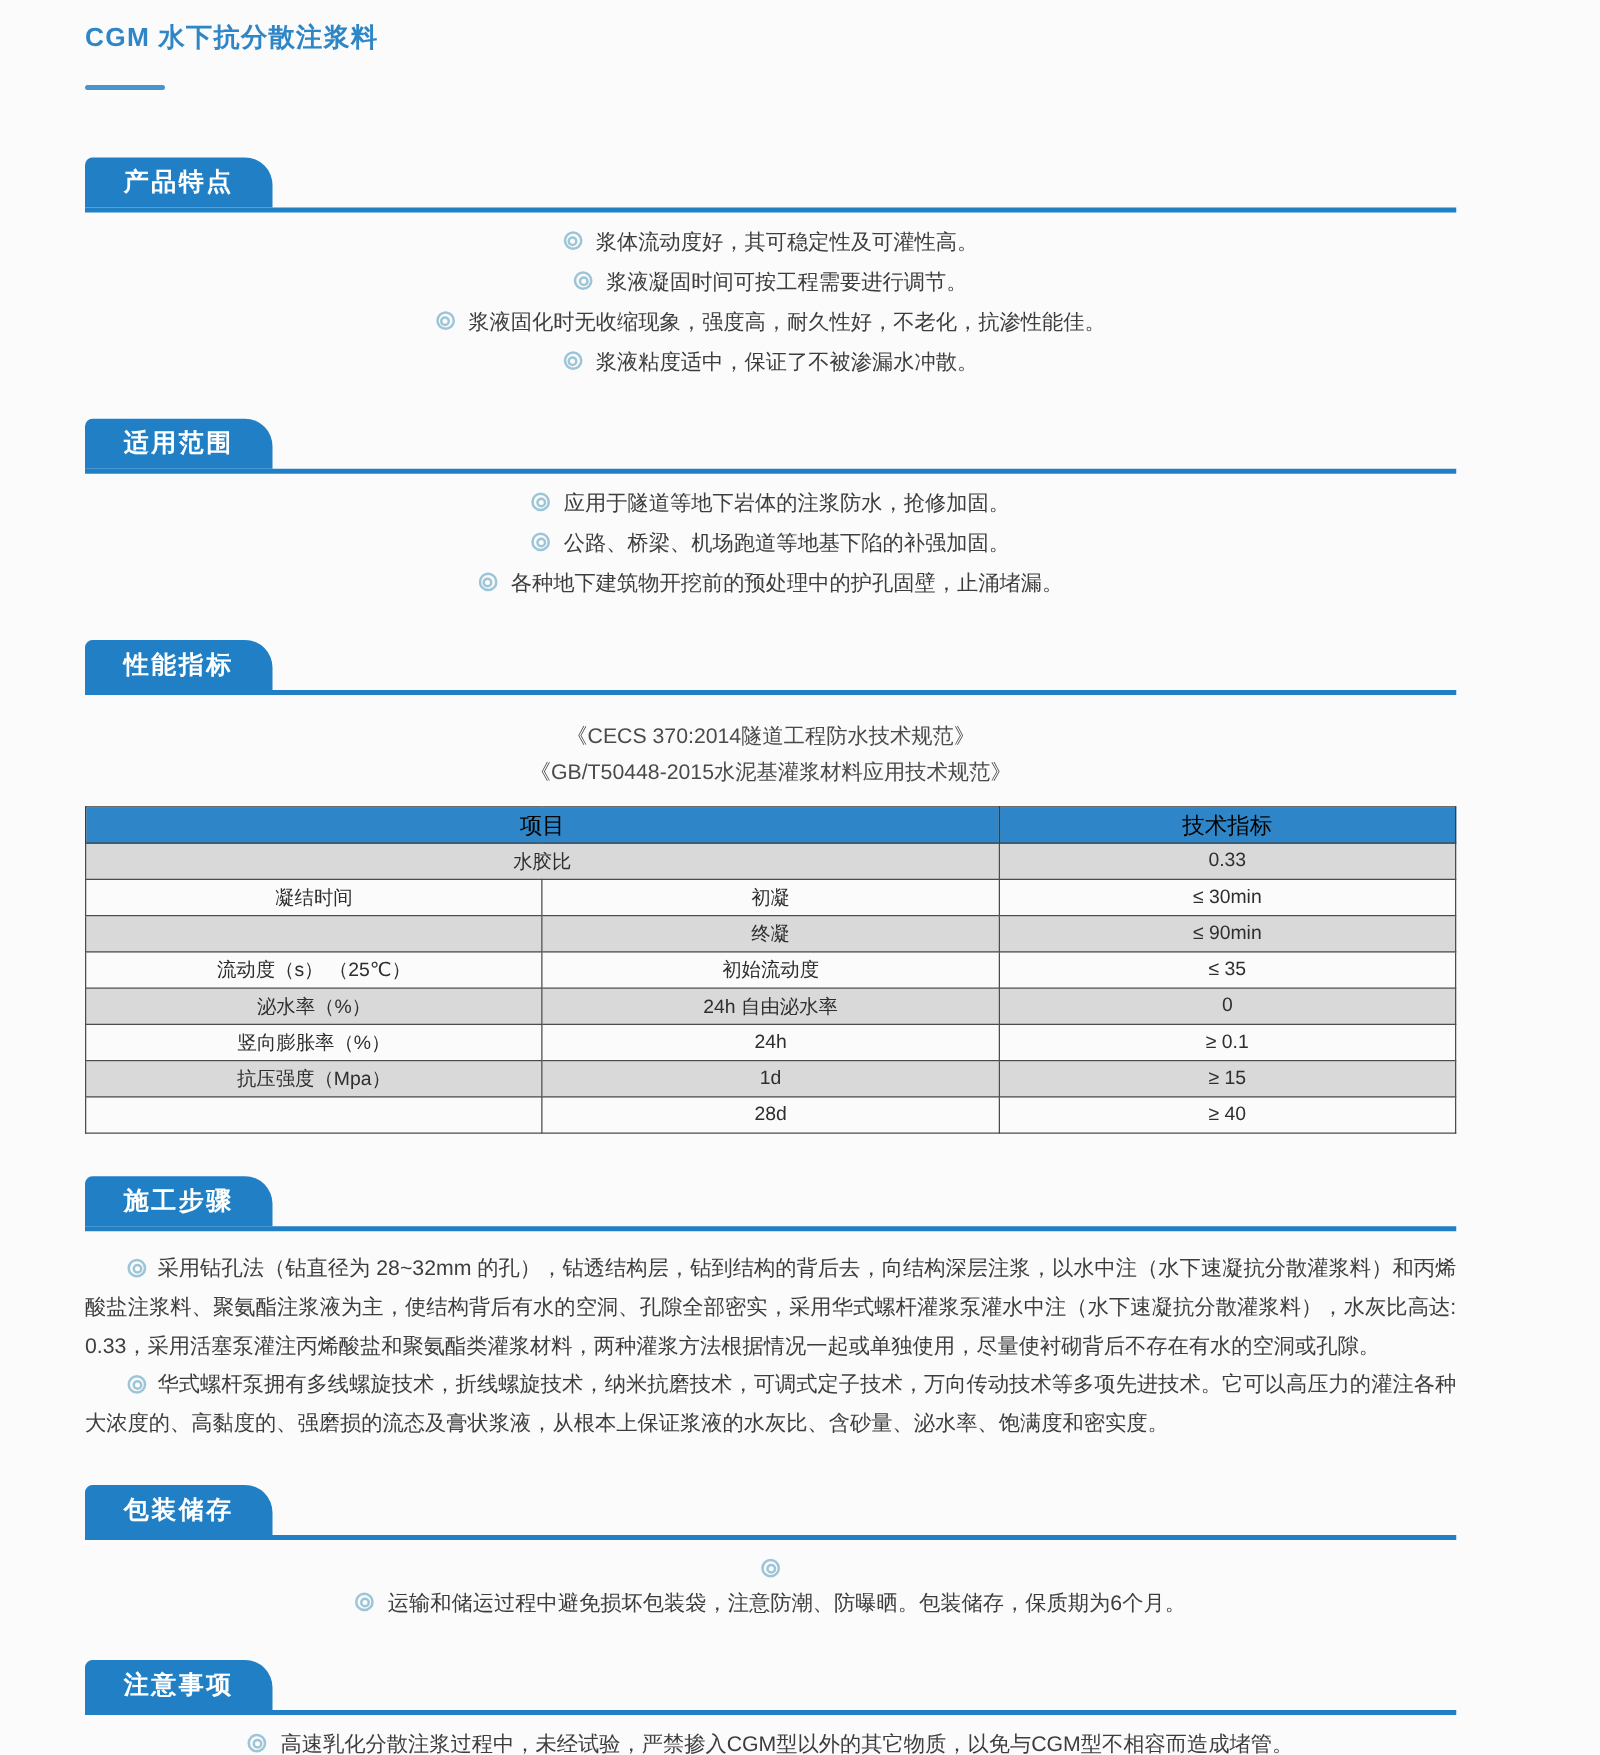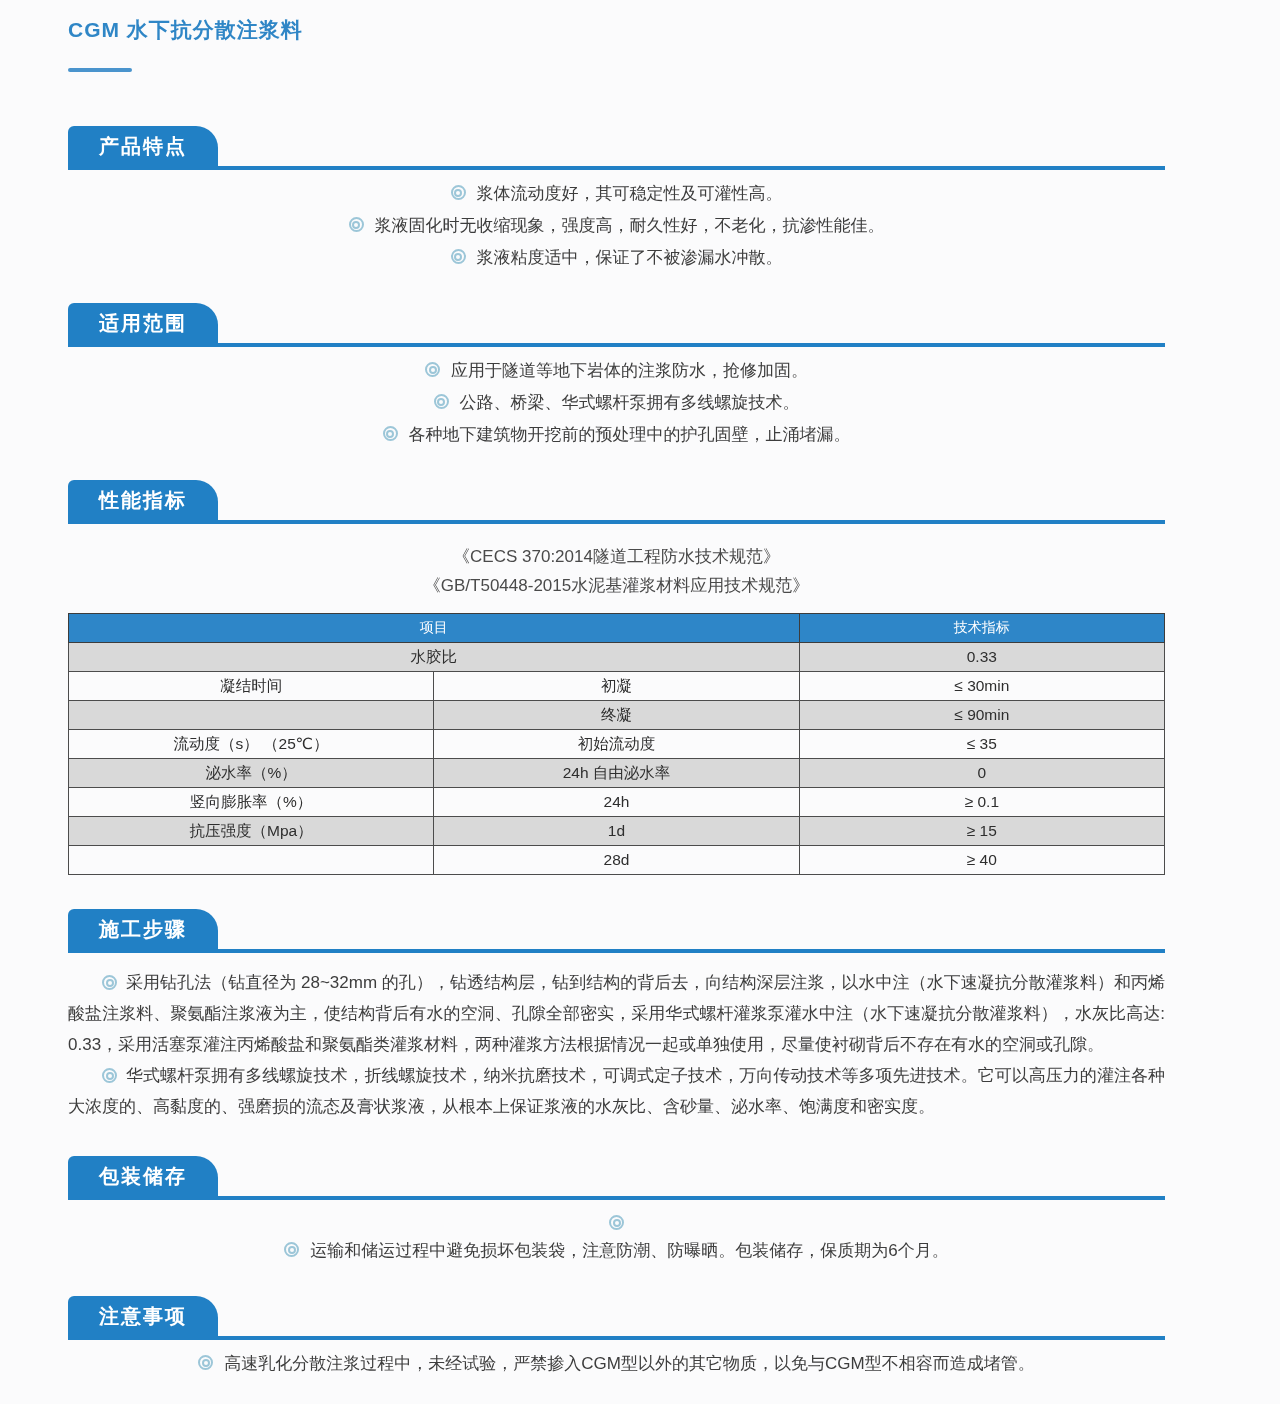--- a/index.html
+++ b/index.html
@@ -49,21 +49,21 @@
   table.perf{
     width:100%;border-collapse:collapse;margin-top:13px;
     font-size:15.5px;color:#2e2e2e;
   }
   table.perf col{width:33.33%;}
   table.perf th,table.perf td{
     border:1.5px solid #4c4c4c;height:29px;text-align:center;
     font-weight:normal;padding:0 4px;
   }
   table.perf thead th{
-    background:var(--table-header);color:#ffffff;font-size:14px;border-color:#3c3c3c;
+    background:var(--table-header);color:#000000;font-size:18px;border-color:#3c3c3c;
   }
   table.perf tbody tr:nth-child(odd){background:var(--row-shade);}
   .paras{margin-top:14px;}
   .paras p{
     font-size:17px;line-height:31px;text-align:justify;color:var(--text);
     text-indent:34px;margin-top:0;
   }
   .inline-ring{
     text-indent:0;margin-right:9px;margin-bottom:-1px;vertical-align:-1px;
   }
@@ -80,41 +80,45 @@
     <div class="sec-head">
       <div class="badge">产品特点</div>
     </div>
     <ul class="bullets">
       <li>
         <span class="ring"></span>
         <span class="li-text">浆体流动度好，其可稳定性及可灌性高。</span>
       </li>
       <li>
         <span class="ring"></span>
+        <span class="li-text">浆液凝固时间可按工程需要进行调节。</span>
+      </li>
+      <li>
+        <span class="ring"></span>
         <span class="li-text">浆液固化时无收缩现象，强度高，耐久性好，不老化，抗渗性能佳。</span>
       </li>
       <li>
         <span class="ring"></span>
         <span class="li-text">浆液粘度适中，保证了不被渗漏水冲散。</span>
       </li>
     </ul>
   </section>
 
   <section>
     <div class="sec-head">
       <div class="badge">适用范围</div>
     </div>
     <ul class="bullets">
       <li>
         <span class="ring"></span>
         <span class="li-text">应用于隧道等地下岩体的注浆防水，抢修加固。</span>
       </li>
       <li>
         <span class="ring"></span>
-        <span class="li-text">公路、桥梁、华式螺杆泵拥有多线螺旋技术。</span>
+        <span class="li-text">公路、桥梁、机场跑道等地基下陷的补强加固。</span>
       </li>
       <li>
         <span class="ring"></span>
         <span class="li-text">各种地下建筑物开挖前的预处理中的护孔固壁，止涌堵漏。</span>
       </li>
     </ul>
   </section>
 
   <section>
     <div class="sec-head">

